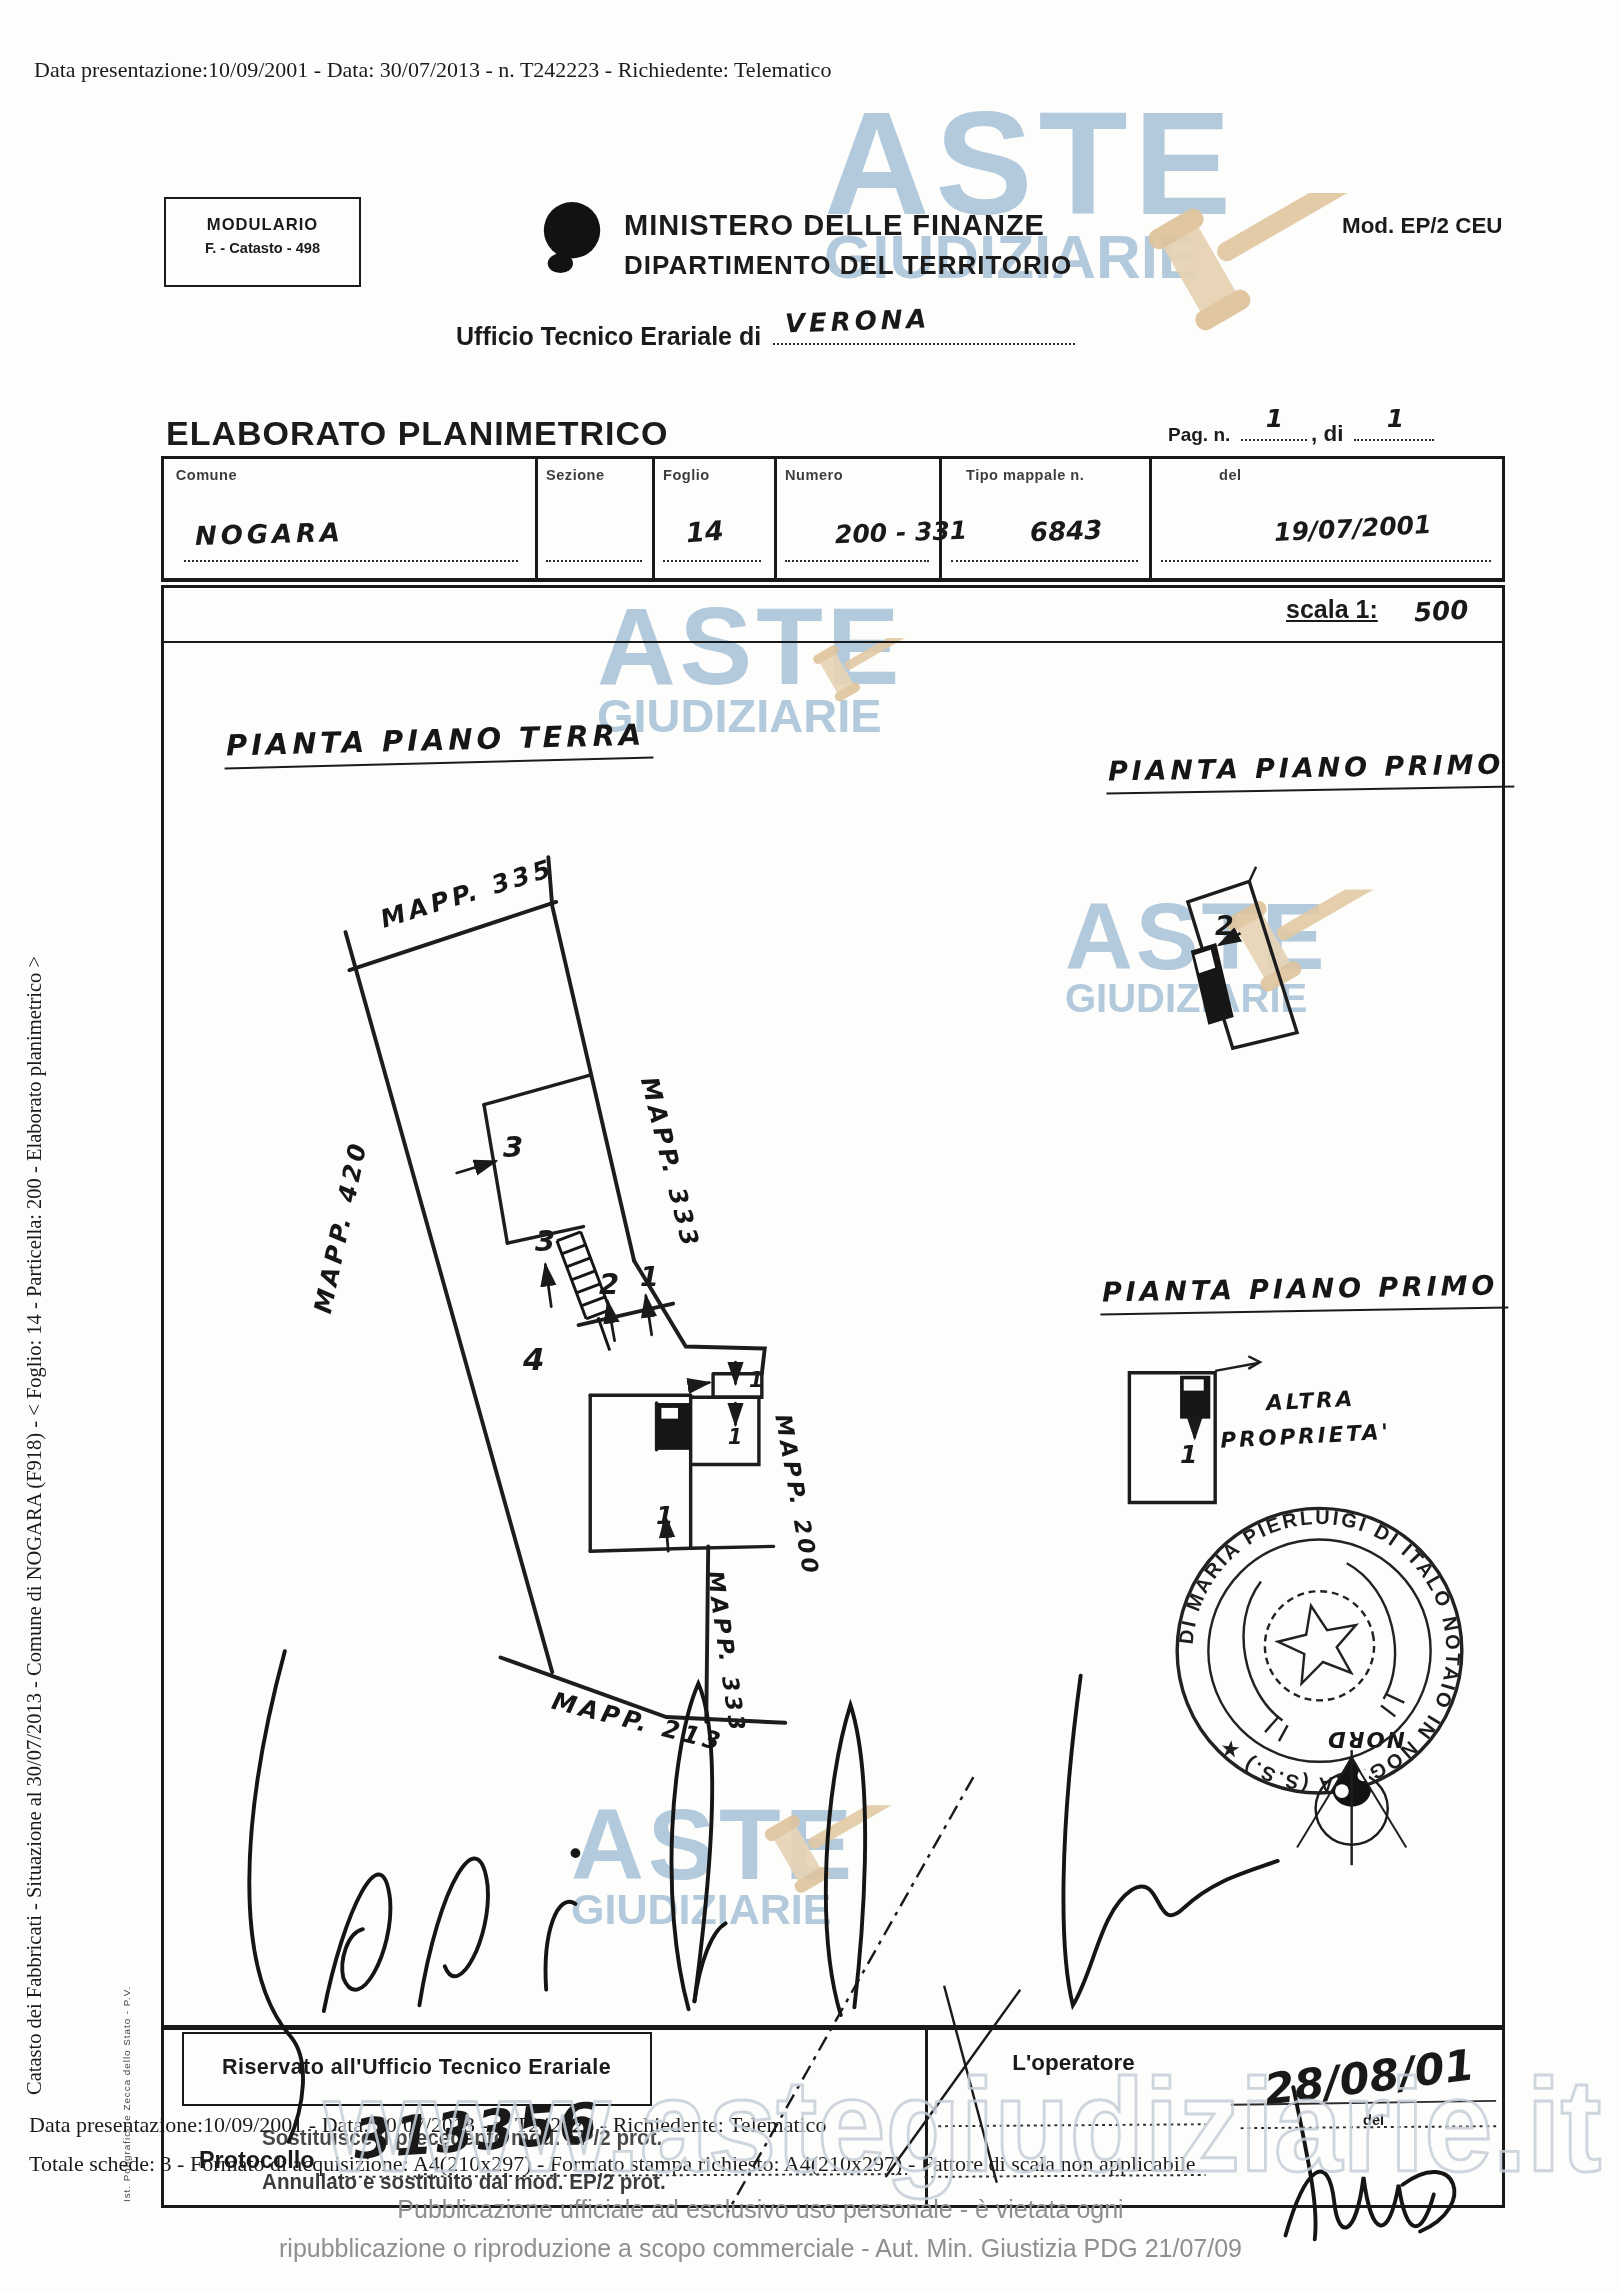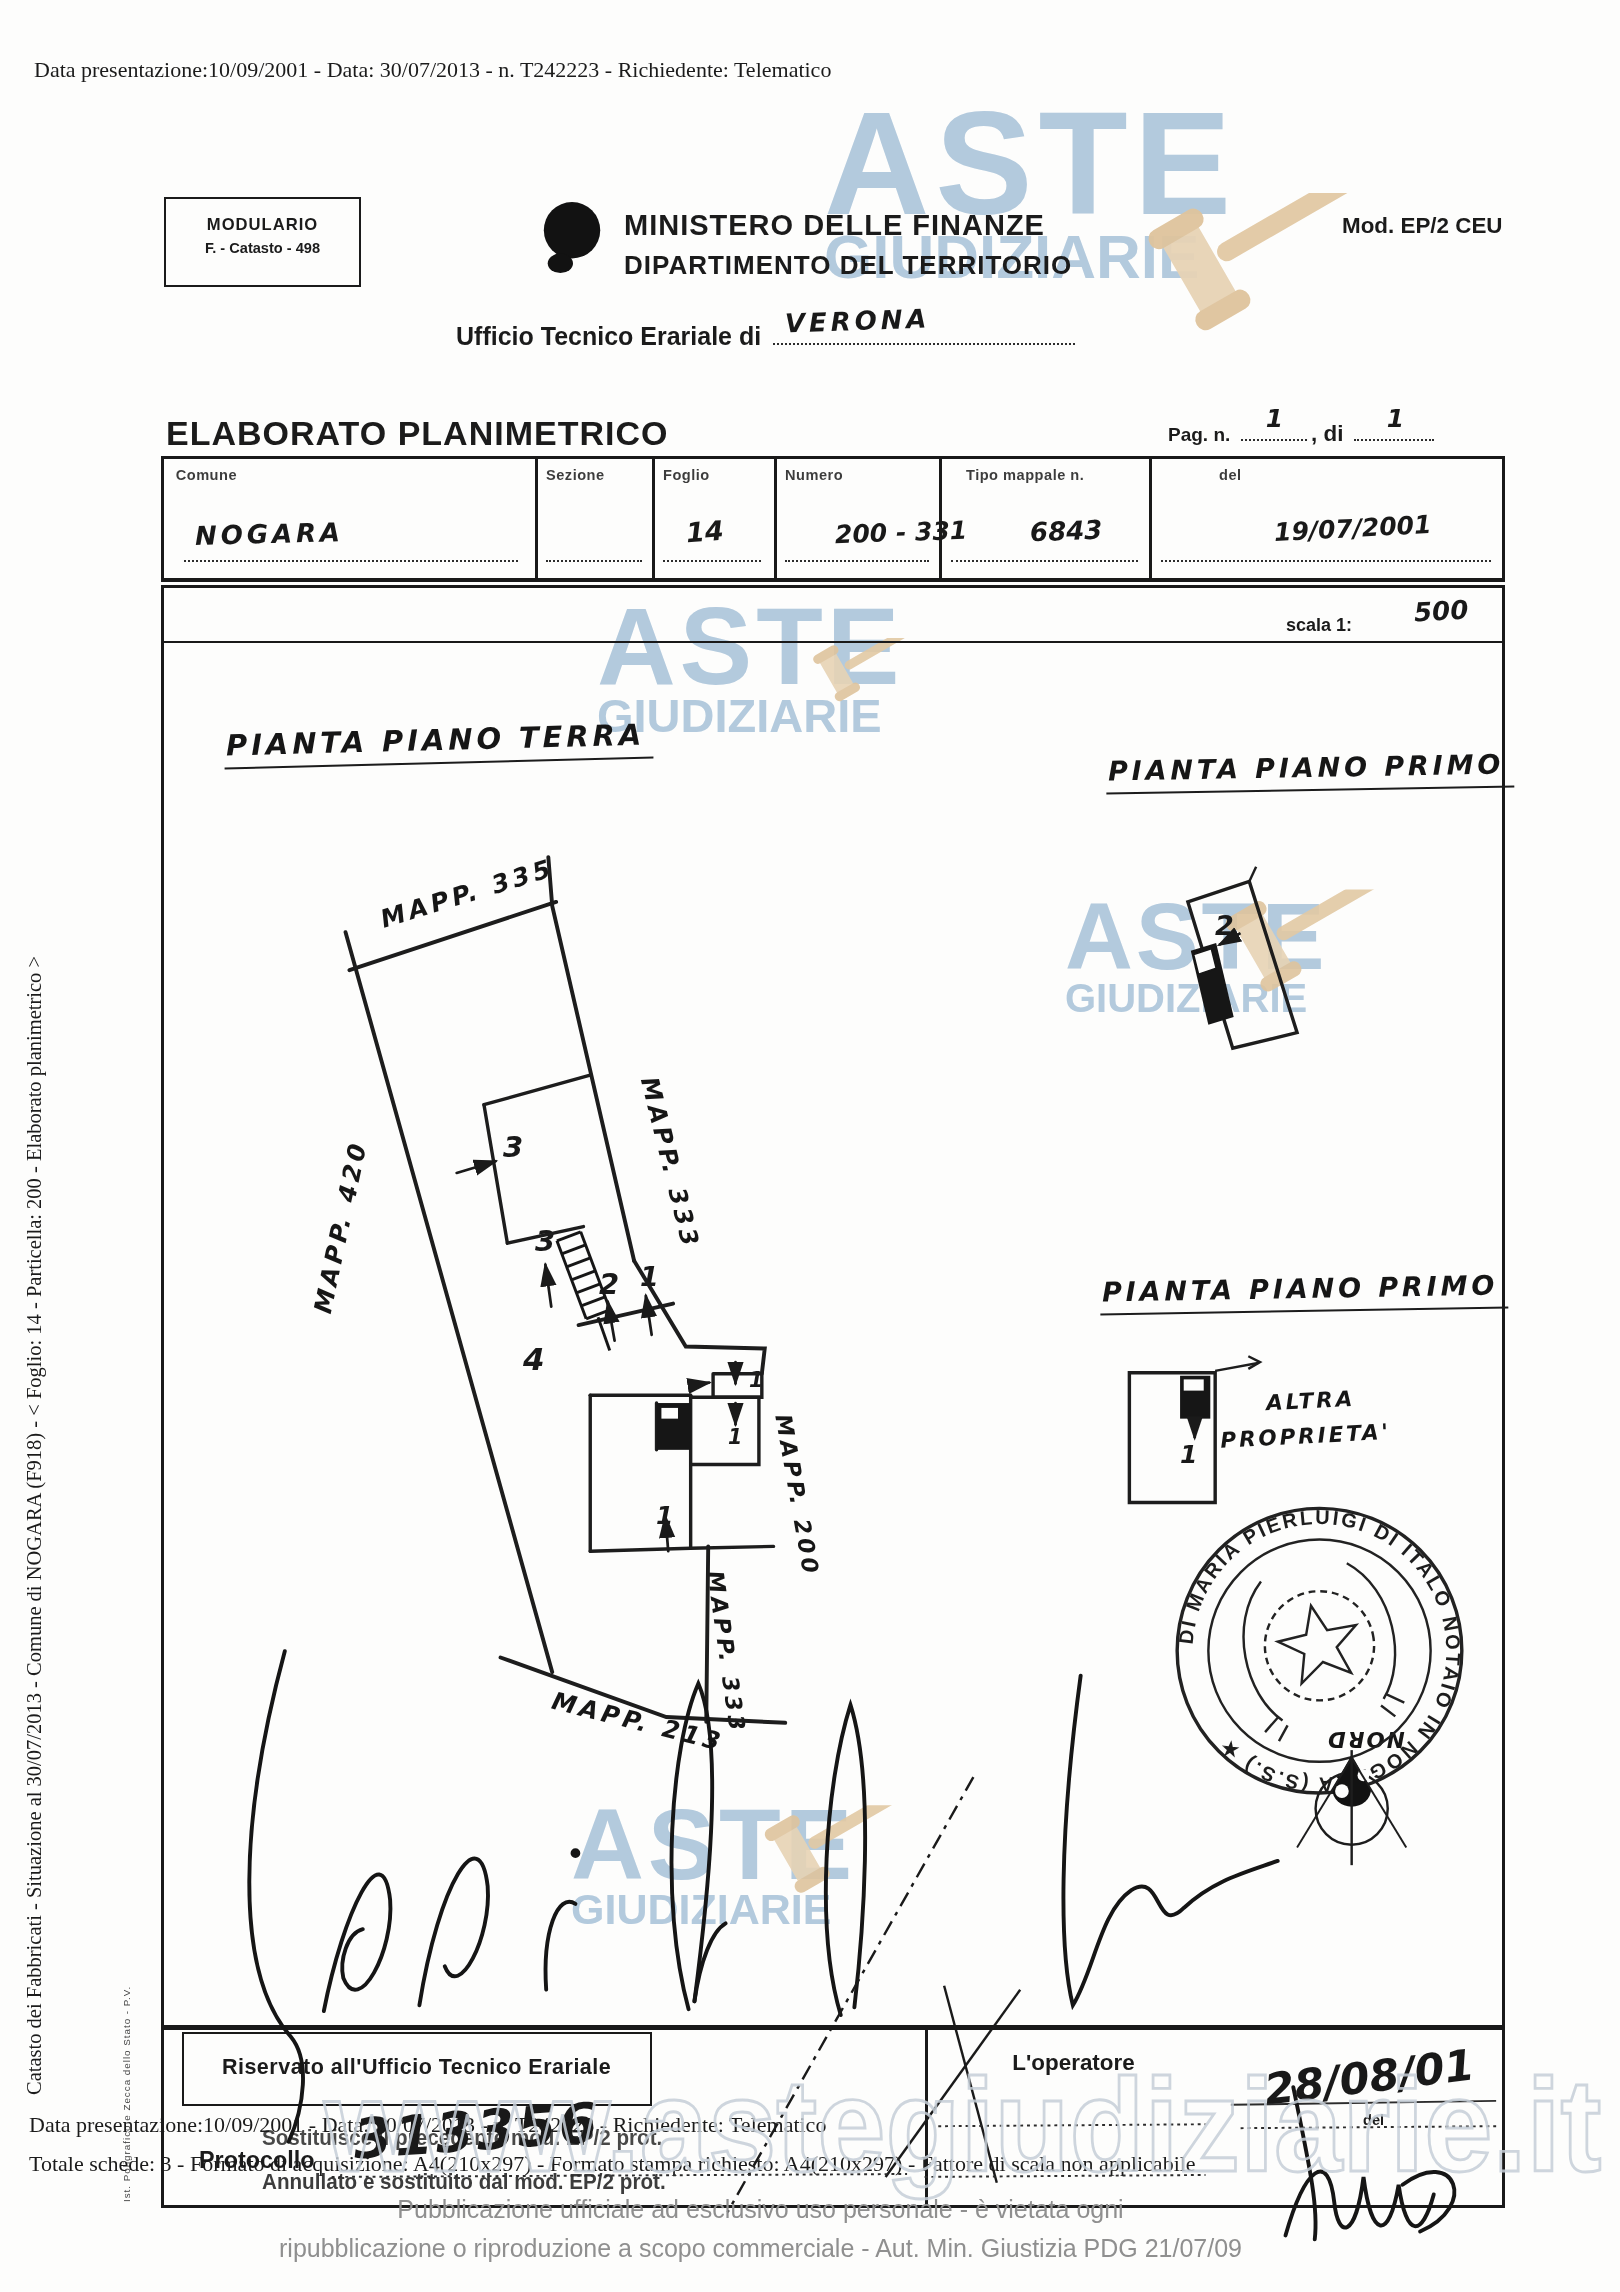--- a/index.html
+++ b/index.html
@@ -147,21 +147,21 @@
     <div class="abs hand" style="left:31px;top:60px;font-size:26px;letter-spacing:3.9px;transform:rotate(-1.5deg);">NOGARA</div>
     <div class="abs hand" style="left:522px;top:57px;font-size:27px;transform:rotate(-4deg);">14</div>
     <div class="abs hand" style="left:671px;top:59px;font-size:25px;transform:rotate(-2deg);">200 - 331</div>
     <div class="abs hand" style="left:866px;top:57px;font-size:26px;transform:rotate(-2deg);">6843</div>
     <div class="abs hand" style="left:1110px;top:55px;font-size:25px;transform:rotate(-3deg);">19/07/2001</div>
   </div>
 
   <div class="abs" style="left:161px;top:585px;width:1338px;height:1439px;border:3.9px solid #191919;z-index:1;">
 
     <div class="abs" style="left:0;top:0;width:100%;height:53px;border-bottom:2.9px solid #191919;">
-      <div class="abs b smear" style="left:1122px;top:27px;font-size:18px;">scala 1:</div>
+      <div class="abs b smear" style="left:1122px;top:7px;font-size:25px;text-decoration:underline;">scala 1:</div>
       <div class="abs hand" style="left:1250px;top:7.8px;font-size:26px;transform:rotate(-3deg);">500</div>
     </div>
 
     <div class="abs handcaps" style="left:60px;top:135px;font-size:29px;border-bottom:2.9px solid #1c1c1c;padding:0 7.8px 4.9px 2px;transform:rotate(-1.5deg);">PIANTA PIANO TERRA</div>
     <div class="abs handcaps" style="left:942px;top:164px;font-size:27px;border-bottom:2.9px solid #1c1c1c;padding:0 9.8px 5.9px 2px;transform:rotate(-1deg);">PIANTA PIANO PRIMO</div>
     <div class="abs handcaps" style="left:936px;top:685px;font-size:27px;border-bottom:2.9px solid #1c1c1c;padding:0 9.8px 5.9px 2px;transform:rotate(-1deg);">PIANTA PIANO PRIMO</div>
 
     <div class="abs handcaps" style="left:1069px;top:800px;font-size:21.5px;letter-spacing:2.9px;transform:rotate(-3deg);text-align:center;">
       <div>ALTRA</div>
       <div style="margin-top:9.8px;margin-left:-13.7px;">PROPRIETA'</div>

